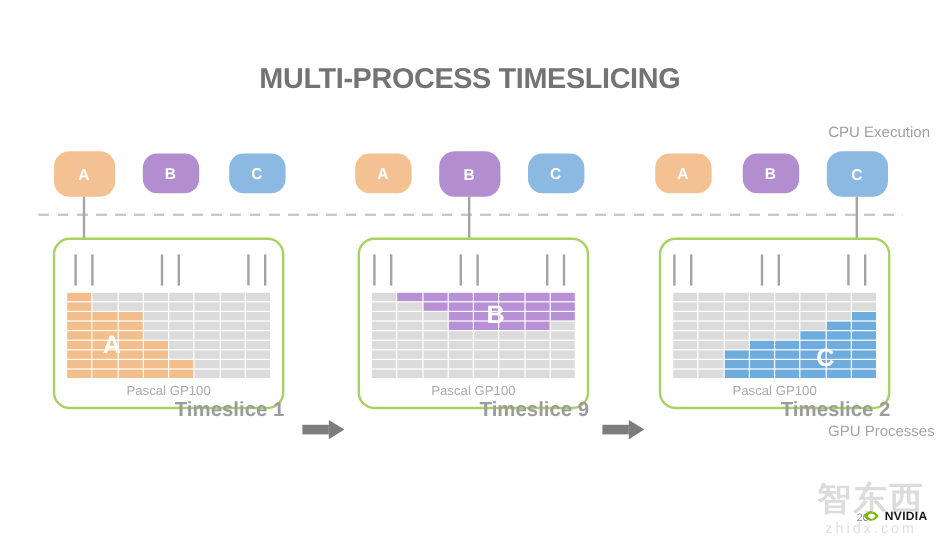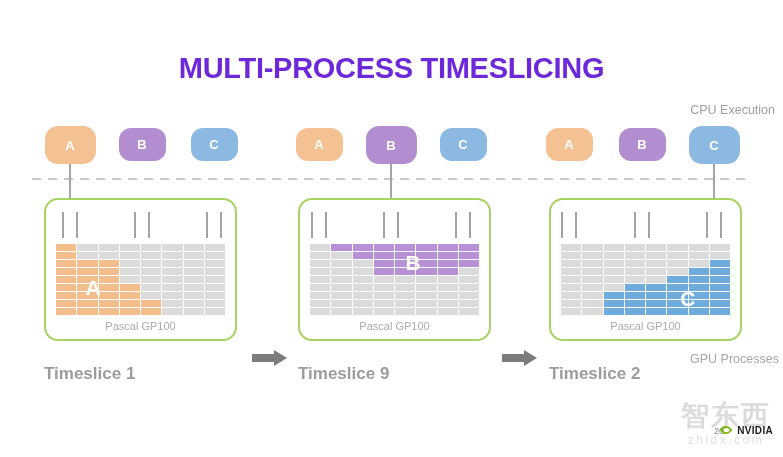--- a/index.html
+++ b/index.html
@@ -1,39 +1,39 @@
 <!DOCTYPE html>
 <html><head>
 <meta charset="utf-8">
 <style>
   html,body{margin:0;padding:0;background:#ffffff;}
   .slide{position:relative;width:783px;height:457px;background:#ffffff;overflow:hidden;
          font-family:"Liberation Sans",sans-serif;}
   .title{position:absolute;top:52px;left:0;right:0;text-align:center;
-         font-size:29px;font-weight:800;letter-spacing:-0.3px;color:#6d28d9;}
+         font-size:24px;font-weight:800;letter-spacing:-0.3px;color:#737373;}
   .cpu-processes{position:absolute;top:103px;right:8px;font-size:12.5px;color:#9e9e9e;}
   .divider{position:absolute;top:178px;left:32px;width:720px;height:2px;
            background:repeating-linear-gradient(90deg,#c9c9c9 0 9px,transparent 9px 16px);}
   .bubble{position:absolute;top:128px;width:47px;height:33px;border-radius:12px;
           display:flex;align-items:center;justify-content:center;
           color:#fff;font-weight:bold;font-size:13px;}
   .bubble.active{top:126px;width:51px;height:38px;border-radius:13px;}
   .connector{position:absolute;top:164px;width:2px;height:43px;background:#a5a5a5;}
   .down-head{position:absolute;top:207px;width:0;height:0;border-left:5px solid transparent;
              border-right:5px solid transparent;border-top:7px solid #8f8f8f;}
   .panel-box{position:absolute;top:198px;width:193px;height:143px;background:#fff;
              border:2.5px solid #a6d361;border-radius:14px;box-sizing:border-box;}
   .tick{position:absolute;top:212px;width:2px;height:26px;background:#a3a3a3;}
   .grid{position:absolute;top:244px;width:169px;height:71px;display:grid;gap:1px;}
   .cell{background:#dbdbdb;}
   .grid-letter{position:absolute;color:#ffffff;font-weight:bold;font-size:21px;
                transform:translate(-50%,-50%);}
   .chip-label{position:absolute;top:320px;width:193px;text-align:center;
               font-size:11px;color:#ababab;}
-  .timeslice-label{position:absolute;top:364px;width:193px;text-align:left;
+  .timeslice-label{position:absolute;top:332px;width:193px;text-align:right;
                    font-size:17px;font-weight:bold;color:#9c9c9c;}
   .gpu-execution{position:absolute;top:352px;left:690px;font-size:12.5px;color:#a6a6a6;}
   .harrow-shaft{position:absolute;top:354px;width:22px;height:8px;background:#7c7c7c;}
   .harrow-head{position:absolute;top:350px;width:0;height:0;border-top:8px solid transparent;
                border-bottom:8px solid transparent;border-left:13px solid #7c7c7c;}
   .footer-msg{position:absolute;top:396px;left:24px;right:0;text-align:center;
               font-size:22px;letter-spacing:-0.2px;color:#101010;}
   .wm{position:absolute;right:1px;top:399px;width:112px;text-align:center;opacity:.5;}
   .wm-cn{font-size:28px;font-weight:bold;color:#b9b9b9;letter-spacing:2px;line-height:34px;}
   .wm-site{font-size:12px;color:#c2c2c2;letter-spacing:2.5px;}

